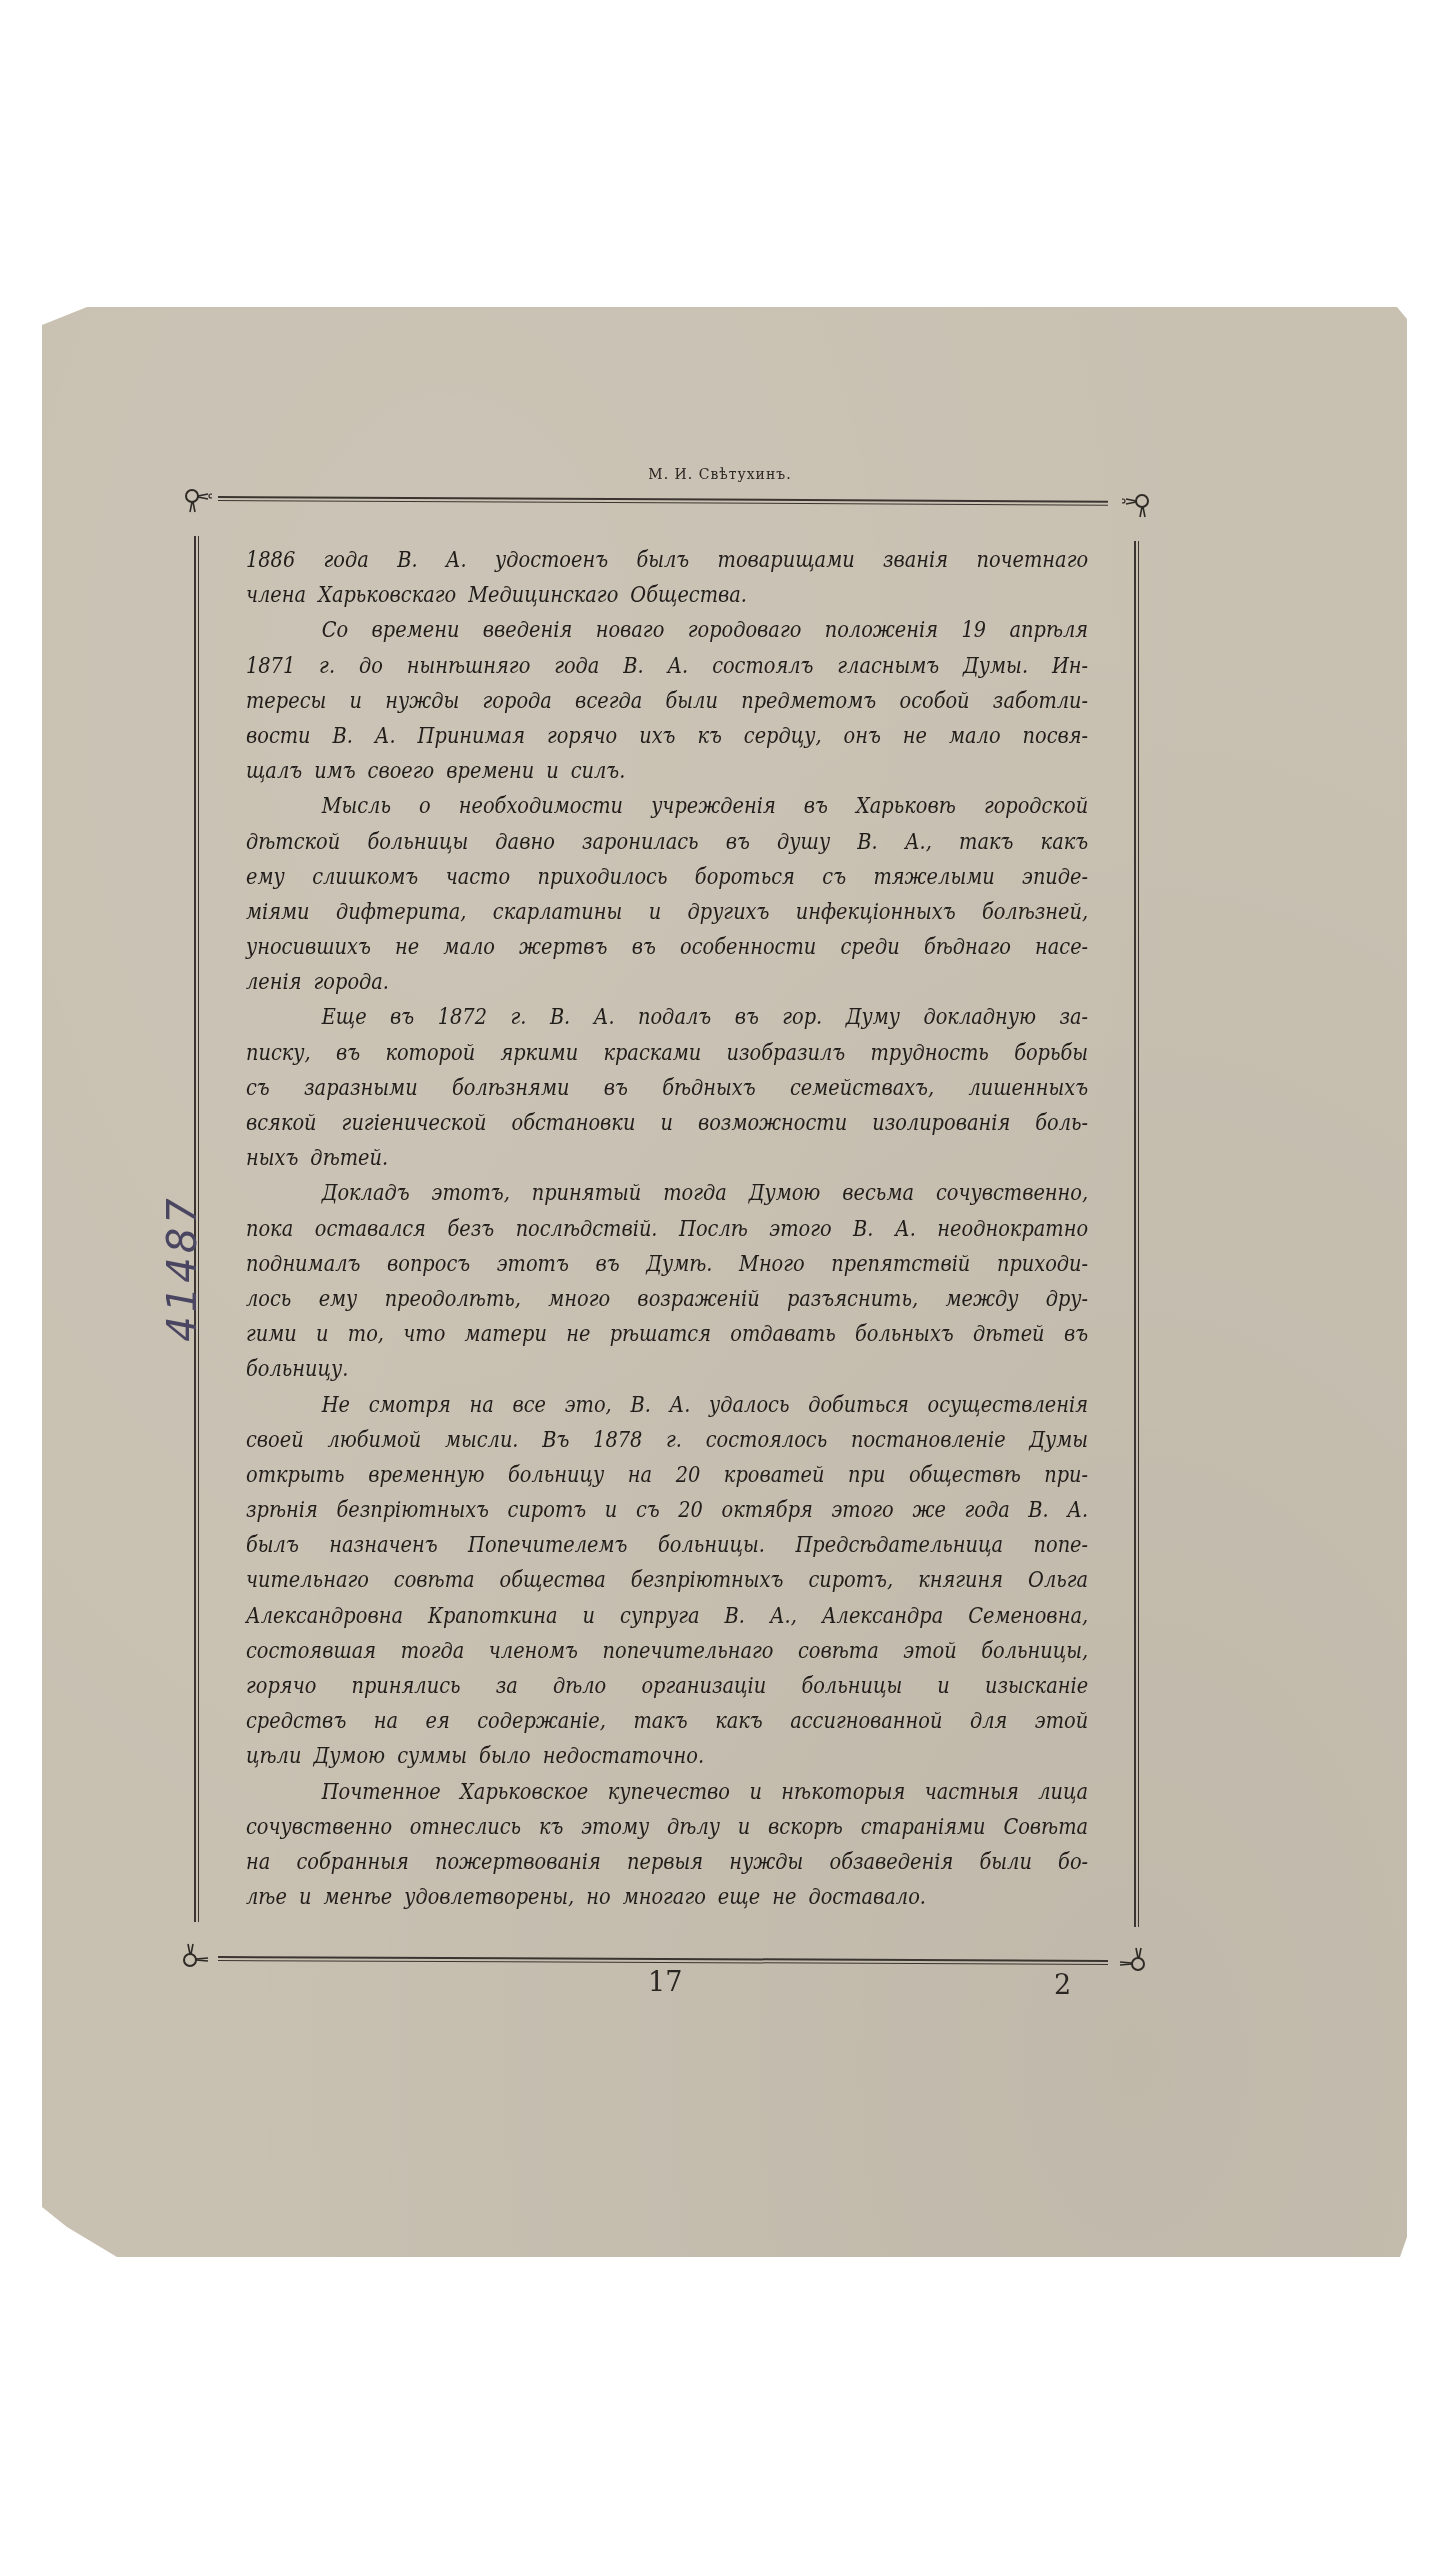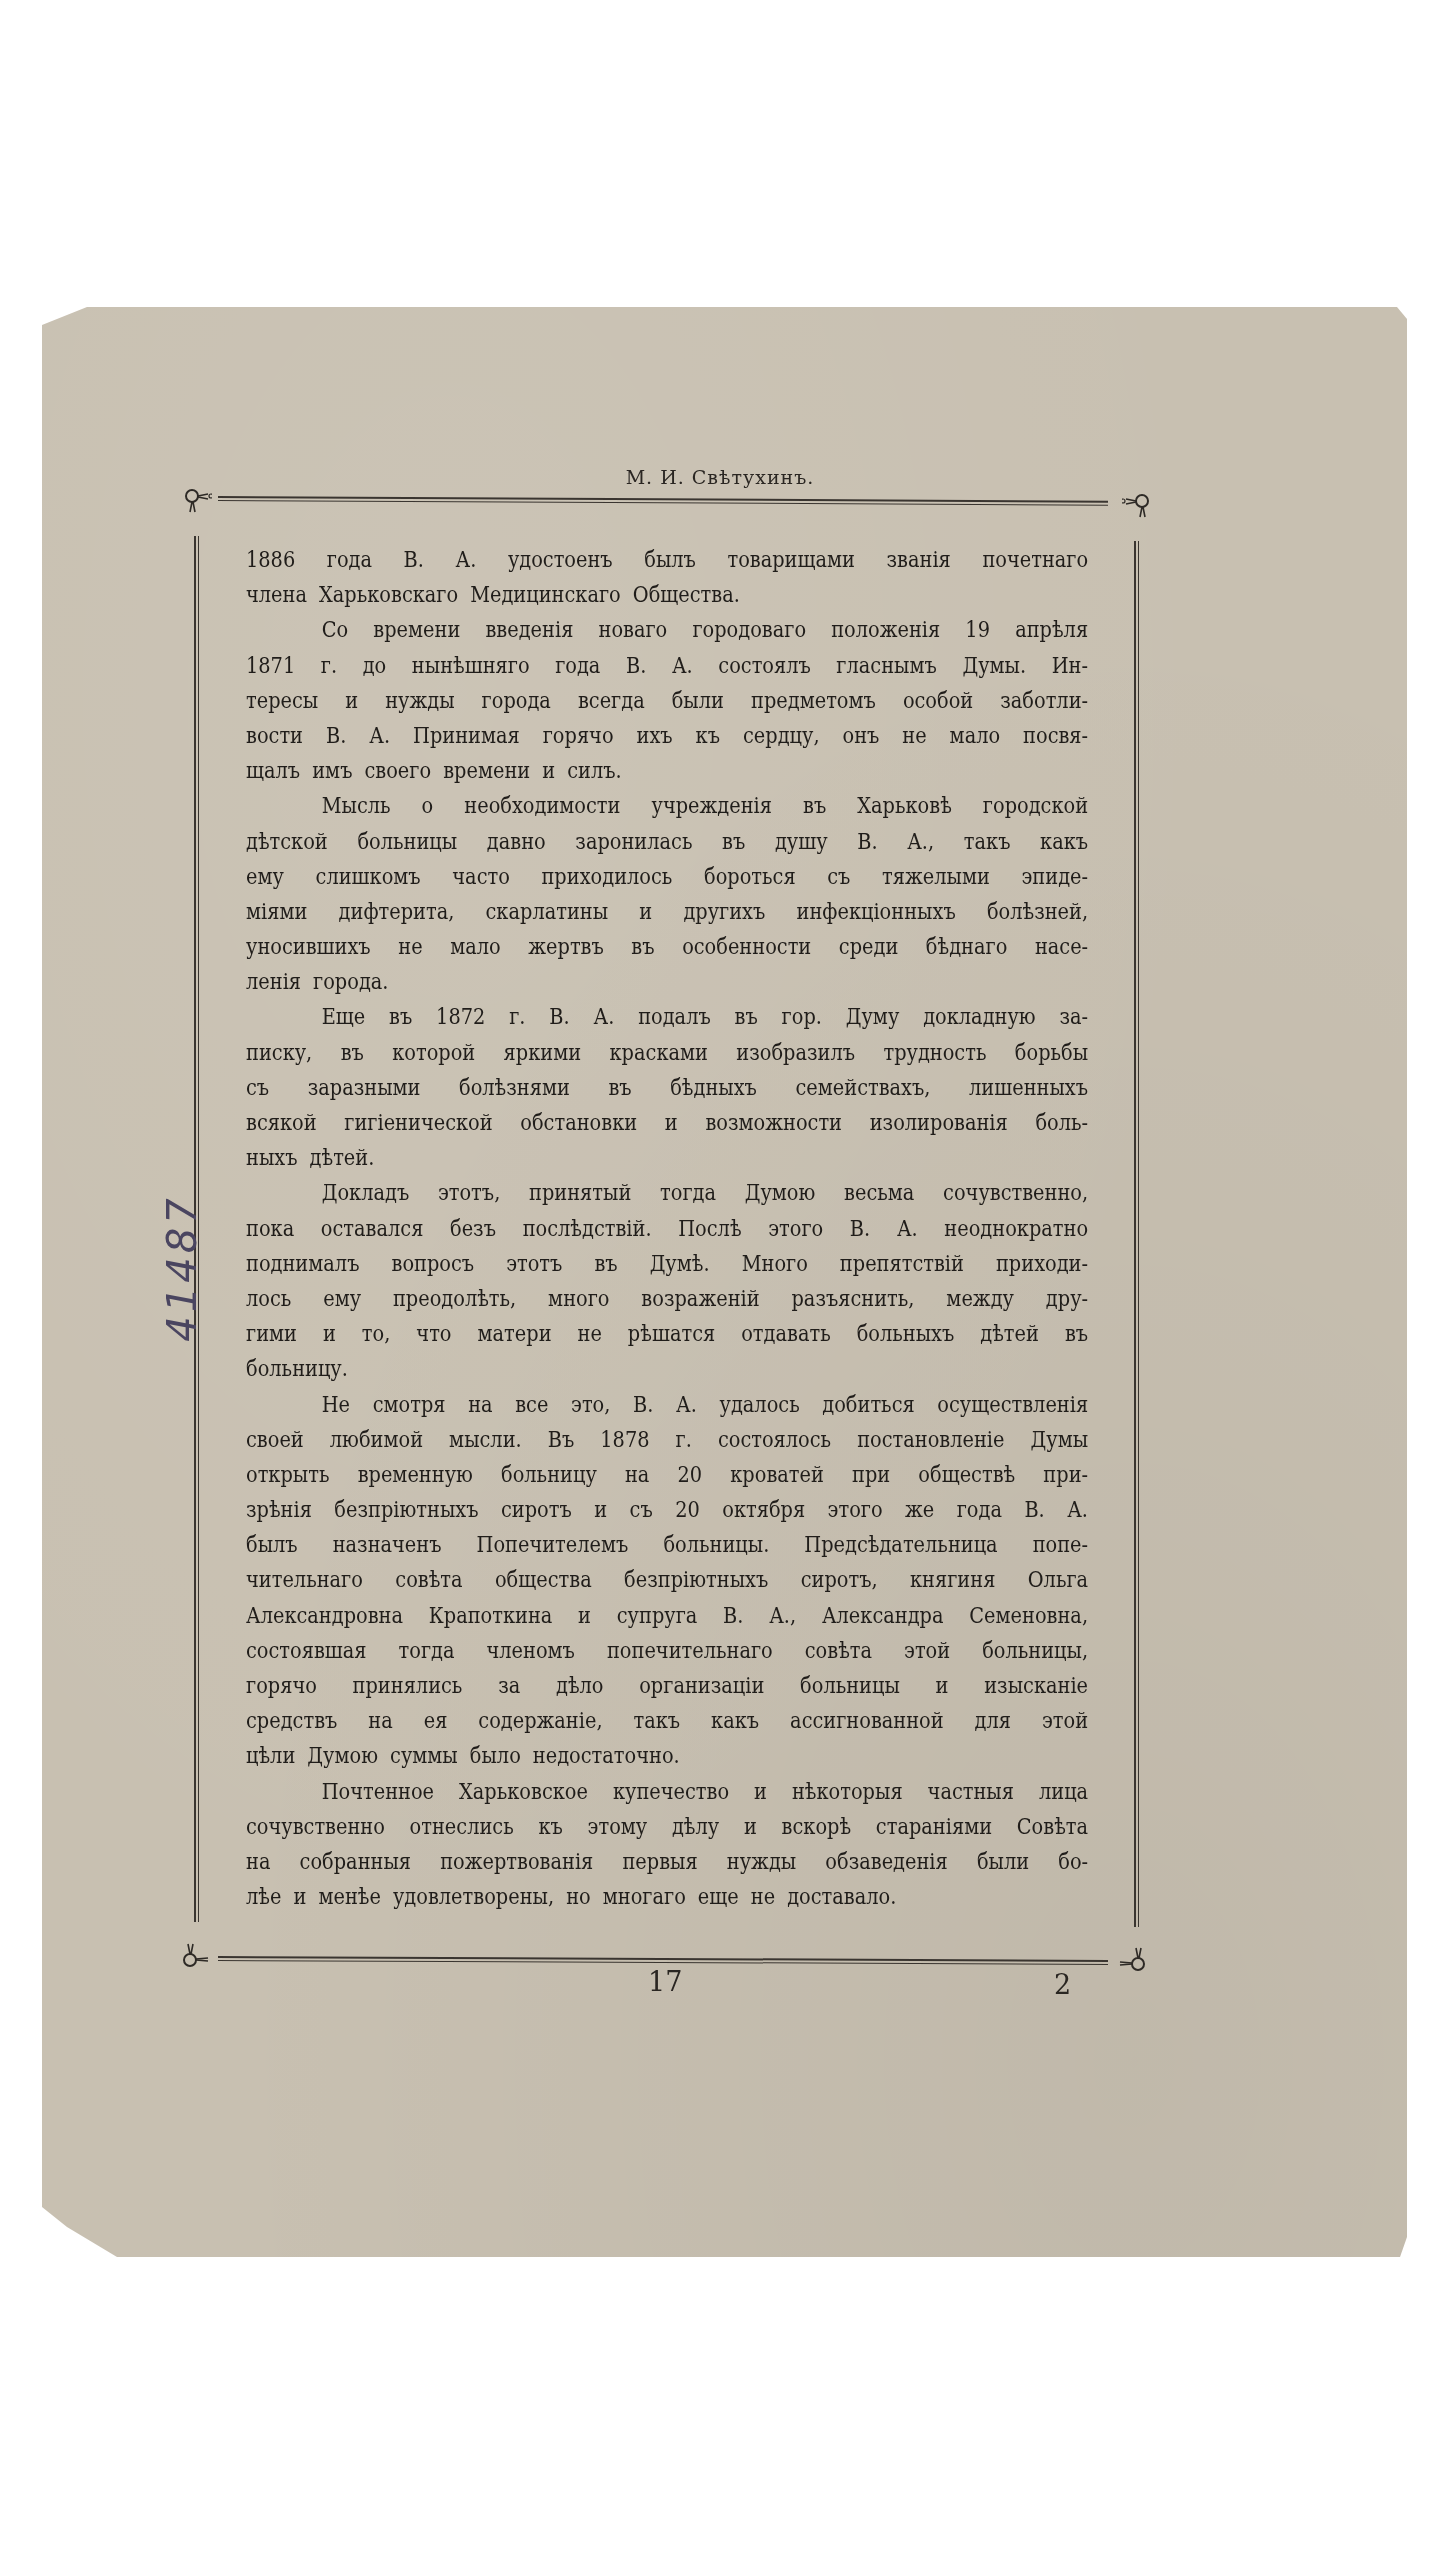--- a/index.html
+++ b/index.html
@@ -11,38 +11,39 @@
   .page {
     position: absolute; left: 42px; top: 307px; width: 1365px; height: 1950px;
     background: #c8c0b1;
     background-image:
       radial-gradient(ellipse at 30% 20%, rgba(255,255,255,0.06), rgba(0,0,0,0) 60%),
       radial-gradient(ellipse at 80% 90%, rgba(0,0,0,0.04), rgba(0,0,0,0) 60%);
     clip-path: polygon(0 18px, 45px 0, 1355px 0, 1365px 12px, 1365px 1930px, 1358px 1950px, 75px 1950px, 25px 1920px, 0 1900px);
   }
   .header {
     position: absolute; left: 0; width: 1440px; top: 466px;
-    text-align: center; font-size: 19px; color: #2a2622; letter-spacing: 1px;
+    text-align: center; font-size: 14px; color: #2a2622; letter-spacing: 1px;
   }
   .h-rule {
     position: absolute; height: 5px;
     border-top: 2px solid #3a3530; border-bottom: 1.5px solid #3a3530;
     box-sizing: border-box;
   }
   .v-rule {
     position: absolute; width: 5px;
     border-left: 2px solid #3a3530; border-right: 1.5px solid #3a3530;
     box-sizing: border-box;
   }
   .corner {
     position: absolute; width: 32px; height: 32px; color: #2e2a26;
   }
   .text-block {
     position: absolute; left: 246px; top: 542px; width: 842px;
     color: #201d1a;
+    font-style: italic;
   }
   .jline {
     display: flex; justify-content: space-between; height: 35.2px; line-height: 35.2px;
     font-size: 22.5px; transform: scaleX(0.86); transform-origin: left center; width: 116.3%;
   }
   .jline.last { justify-content: flex-start; gap: 14px; }
   .jline.indent { padding-left: 88px; box-sizing: border-box; }
   .page-num {
     position: absolute; font-size: 27px; color: #2a2622;
   }

